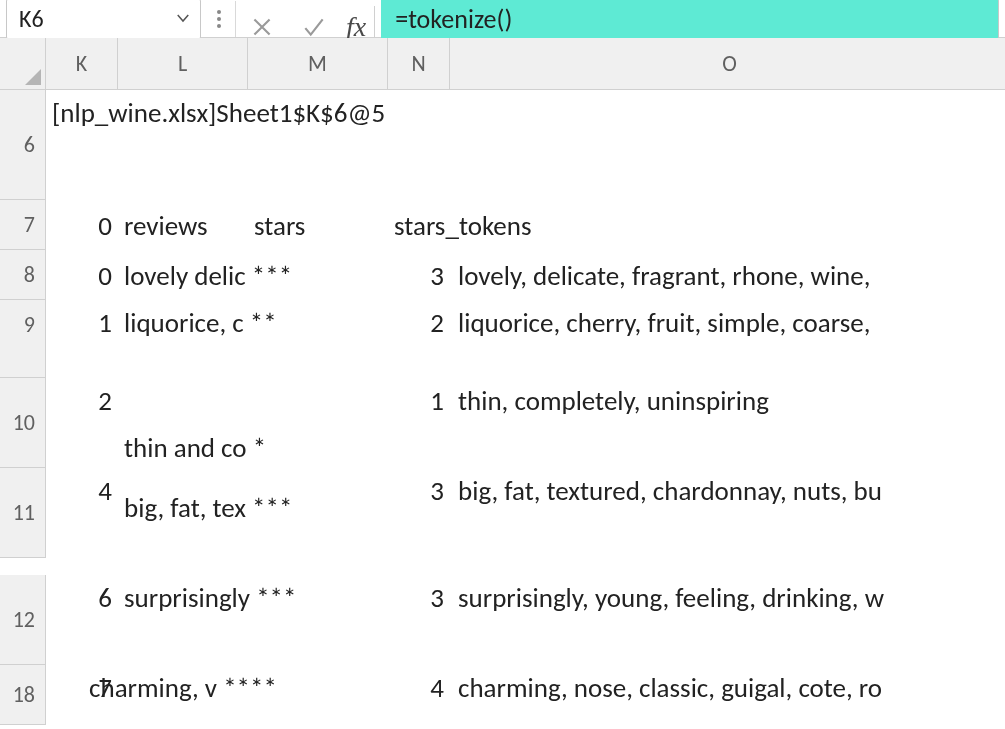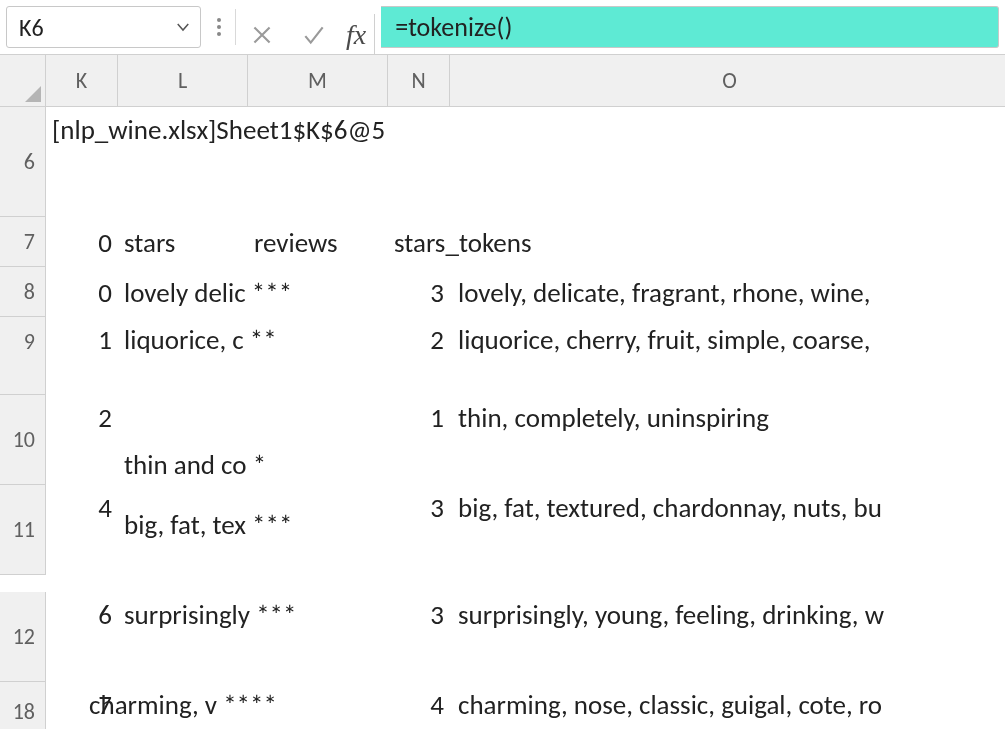--- a/index.html
+++ b/index.html
@@ -7,21 +7,21 @@
     width: 1005px;
     height: 729px;
     overflow: hidden;
     font-family: "Calibri", "Segoe UI", Arial, sans-serif;
     background: #ffffff;
     color: #222;
   }
   .formula-bar {
     display: flex;
     align-items: center;
-    height: 55px;
+    height: 38px;
     border-bottom: 1px solid #d0d0d0;
     background: #fff;
     padding-left: 0;
   }
   .namebox {
     width: 195px;
     height: 42px;
     border: 1px solid #c8c8c8;
     border-radius: 3px;
     margin: 6px 8px 6px 6px;
@@ -181,22 +181,22 @@
   <div class="colhdr header-row">L</div>
   <div class="colhdr header-row">M</div>
   <div class="colhdr header-row">N</div>
   <div class="colhdr header-row">O</div>
 
   <div class="rowhdr" style="height:110px;">6</div>
   <div class="cell merged noborder" style="height:110px;">[nlp_wine.xlsx]Sheet1$K$6@5</div>
 
   <div class="rowhdr row-h">7</div>
   <div class="cell num row-h noborder">0</div>
+  <div class="cell row-h noborder">reviews</div>
   <div class="cell row-h noborder">stars</div>
-  <div class="cell row-h noborder">reviews</div>
   <div class="cell row-h noborder" style="justify-content:space-between;overflow:visible;">
     <span>stars_</span>
       <span>tokens</span>
   </div>
   <div class="cell row-h noborder o-col"></div>
 
   <div class="rowhdr row-h">8</div>
   <div class="cell num row-h noborder">0</div>
   <div class="cell row-h noborder" style="overflow:visible;">
     <span>lovely delic</span>&nbsp;<span>***</span>

